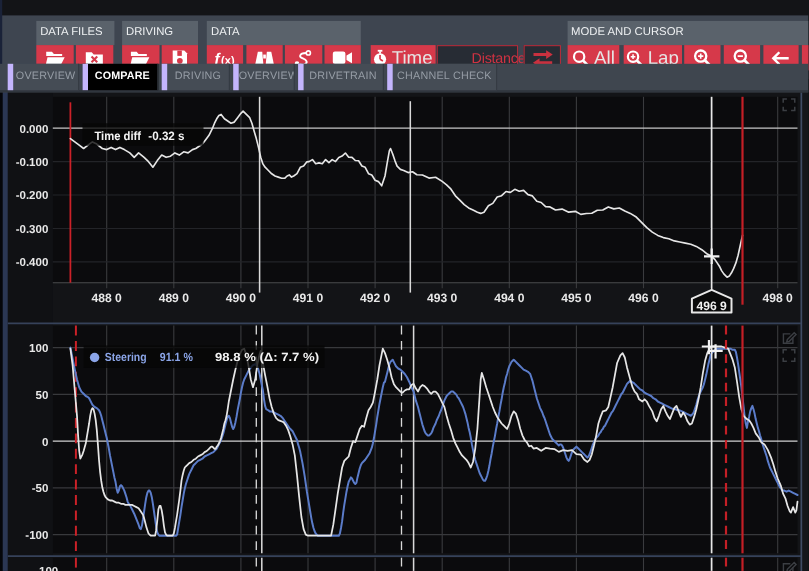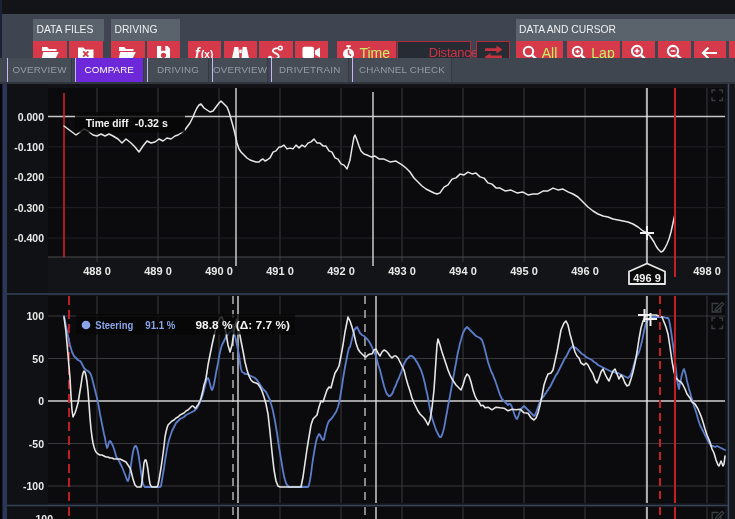--- a/index.html
+++ b/index.html
@@ -4,28 +4,28 @@
 html,body { width:735px; height:519px; overflow:hidden; background:#131417;
   font-family:"Liberation Sans",sans-serif; }
 #root { position:relative; width:735px; height:519px; }
 #tbar { position:absolute; left:0; top:14px; width:735px; height:58px; background:#3e4550; }
 .gh { position:absolute; top:5px; height:22px; background:#5a626b; color:#eef0f2;
   font-size:10.3px; line-height:22px; padding-left:3.5px; letter-spacing:0px; white-space:nowrap; overflow:hidden; }
 .rb,.db { position:absolute; top:27px; height:23px; display:flex; align-items:center;
   justify-content:center; gap:4px; }
 .rb { background:#d6394a; }
 .db { background:#272c34; border:1px solid #b02c3a;gap:39px; }
-.bt { color:#bef264; font-size:14px; }
+.bt { color:#e5e5e5; font-size:17px; }
 .dt { color:#cf3242; font-size:13px; letter-spacing:-0.2px; }
 #tabs { position:absolute; left:0; top:58px; width:735px; height:26px; background:#3f464f;
   border-bottom:2px solid #30363e; }
 .tab { position:absolute; top:0; height:24px; background:#454c55; color:#969da6;
   font-size:9.8px; text-align:center; line-height:24px; letter-spacing:0.2px;
-  border-right:1px solid #343a42; border-left:1px solid #c4b5fd; white-space:nowrap; overflow:hidden;}
-.tab.act { background:#6d28d9; color:#ffffff; font-weight:normal; letter-spacing:0.1px; }
+  border-right:1px solid #343a42; border-left:5px solid #c4b5fd; white-space:nowrap; overflow:hidden;}
+.tab.act { background:#000000; color:#ffffff; font-weight:bold; letter-spacing:0.1px; }
 svg text { font-family:"Liberation Sans",sans-serif; }
 #chart { position:absolute; left:0; top:0; }
 #lstrip { position:absolute; left:0; top:0; width:2px; height:58px; background:#1a2238; }
 </style></head>
 <body>
 <div id="root">
 <svg id="chart" width="735" height="519" viewBox="0 0 735 519">
 <rect x="0" y="84" width="735" height="435" fill="#131417"></rect>
 <rect x="48" y="88" width="677" height="169" fill="#0b0b0d"></rect>
 <rect x="48" y="296" width="677" height="207" fill="#0b0b0d"></rect>
@@ -171,20 +171,21 @@
           <path d="M2.2,7 H17.8 L14.6,13.5 H0.7 Z" fill="#fff"></path>
         </svg>
       </div>
 <div class="rb" style="left:146.9px;width:33.4px">
         <svg width="15" height="15" viewBox="0 0 15 15">
           <path d="M1,1 H11.5 L14,3.5 V14 H1 Z" fill="#fff"></path>
           <rect x="5.2" y="1" width="4.1" height="4.8" fill="#d6394a"></rect>
           <circle cx="7.5" cy="10.3" r="2.6" fill="#d6394a"></circle>
         </svg>
       </div>
+<div class="gh" style="left:188.4px;width:140px">DATA</div>
 <div class="rb" style="left:188.4px;width:33.1px">
         <svg width="22" height="16" viewBox="0 0 22 16">
           <text x="1" y="13" font-family="Liberation Serif,serif" font-style="italic" font-weight="bold" font-size="14" fill="#fff">f</text>
           <text x="7" y="13" font-family="Liberation Sans,sans-serif" font-weight="bold" font-size="10" fill="#fff">(x)</text>
         </svg>
       </div>
 <div class="rb" style="left:223.5px;width:33.4px">
         <svg width="19" height="14" viewBox="0 0 19 14">
           <path d="M0.9,13 L3.4,1 H7.4 L8.5,13 Z" fill="#fff"></path>
           <path d="M18.1,13 L15.6,1 H11.6 L10.5,13 Z" fill="#fff"></path>
@@ -221,21 +222,21 @@
           </g>
         </svg>
         <span class="dt">Distance</span>
       </div>
 <div class="db" style="left:476px;width:34px">
         <svg width="21" height="15" viewBox="0 0 21 15">
           <path d="M2,3.2 h11.5 v-2.6 l6,4 l-6,4 v-2.6 H2 Z" fill="#c9313f"></path>
           <path d="M19,11.8 H7.5 v-2.6 l-6,4 l6,4 v-2.6 H19 Z" fill="#c9313f" transform="translate(0,-1.2)"></path>
         </svg>
       </div>
-<div class="gh" style="left:515.6px;width:219.4px">DATA AND CURSOR</div>
+<div class="gh" style="left:515.6px;width:219.4px">MODE AND CURSOR</div>
 <div class="rb" style="left:515.6px;width:47.9px">
         <svg width="16" height="16" viewBox="0 0 16 16">
           <circle cx="6.5" cy="6.5" r="4.7" fill="none" stroke="#fff" stroke-width="2"></circle>
           <path d="M10,10 L14.2,14.2" stroke="#fff" stroke-width="2.4"></path>
         </svg>
         <span class="bt">All</span>
       </div>
 <div class="rb" style="left:566.5px;width:53px">
         <svg width="16" height="16" viewBox="0 0 16 16">
           <circle cx="6.5" cy="6.5" r="4.7" fill="none" stroke="#fff" stroke-width="2"></circle>

